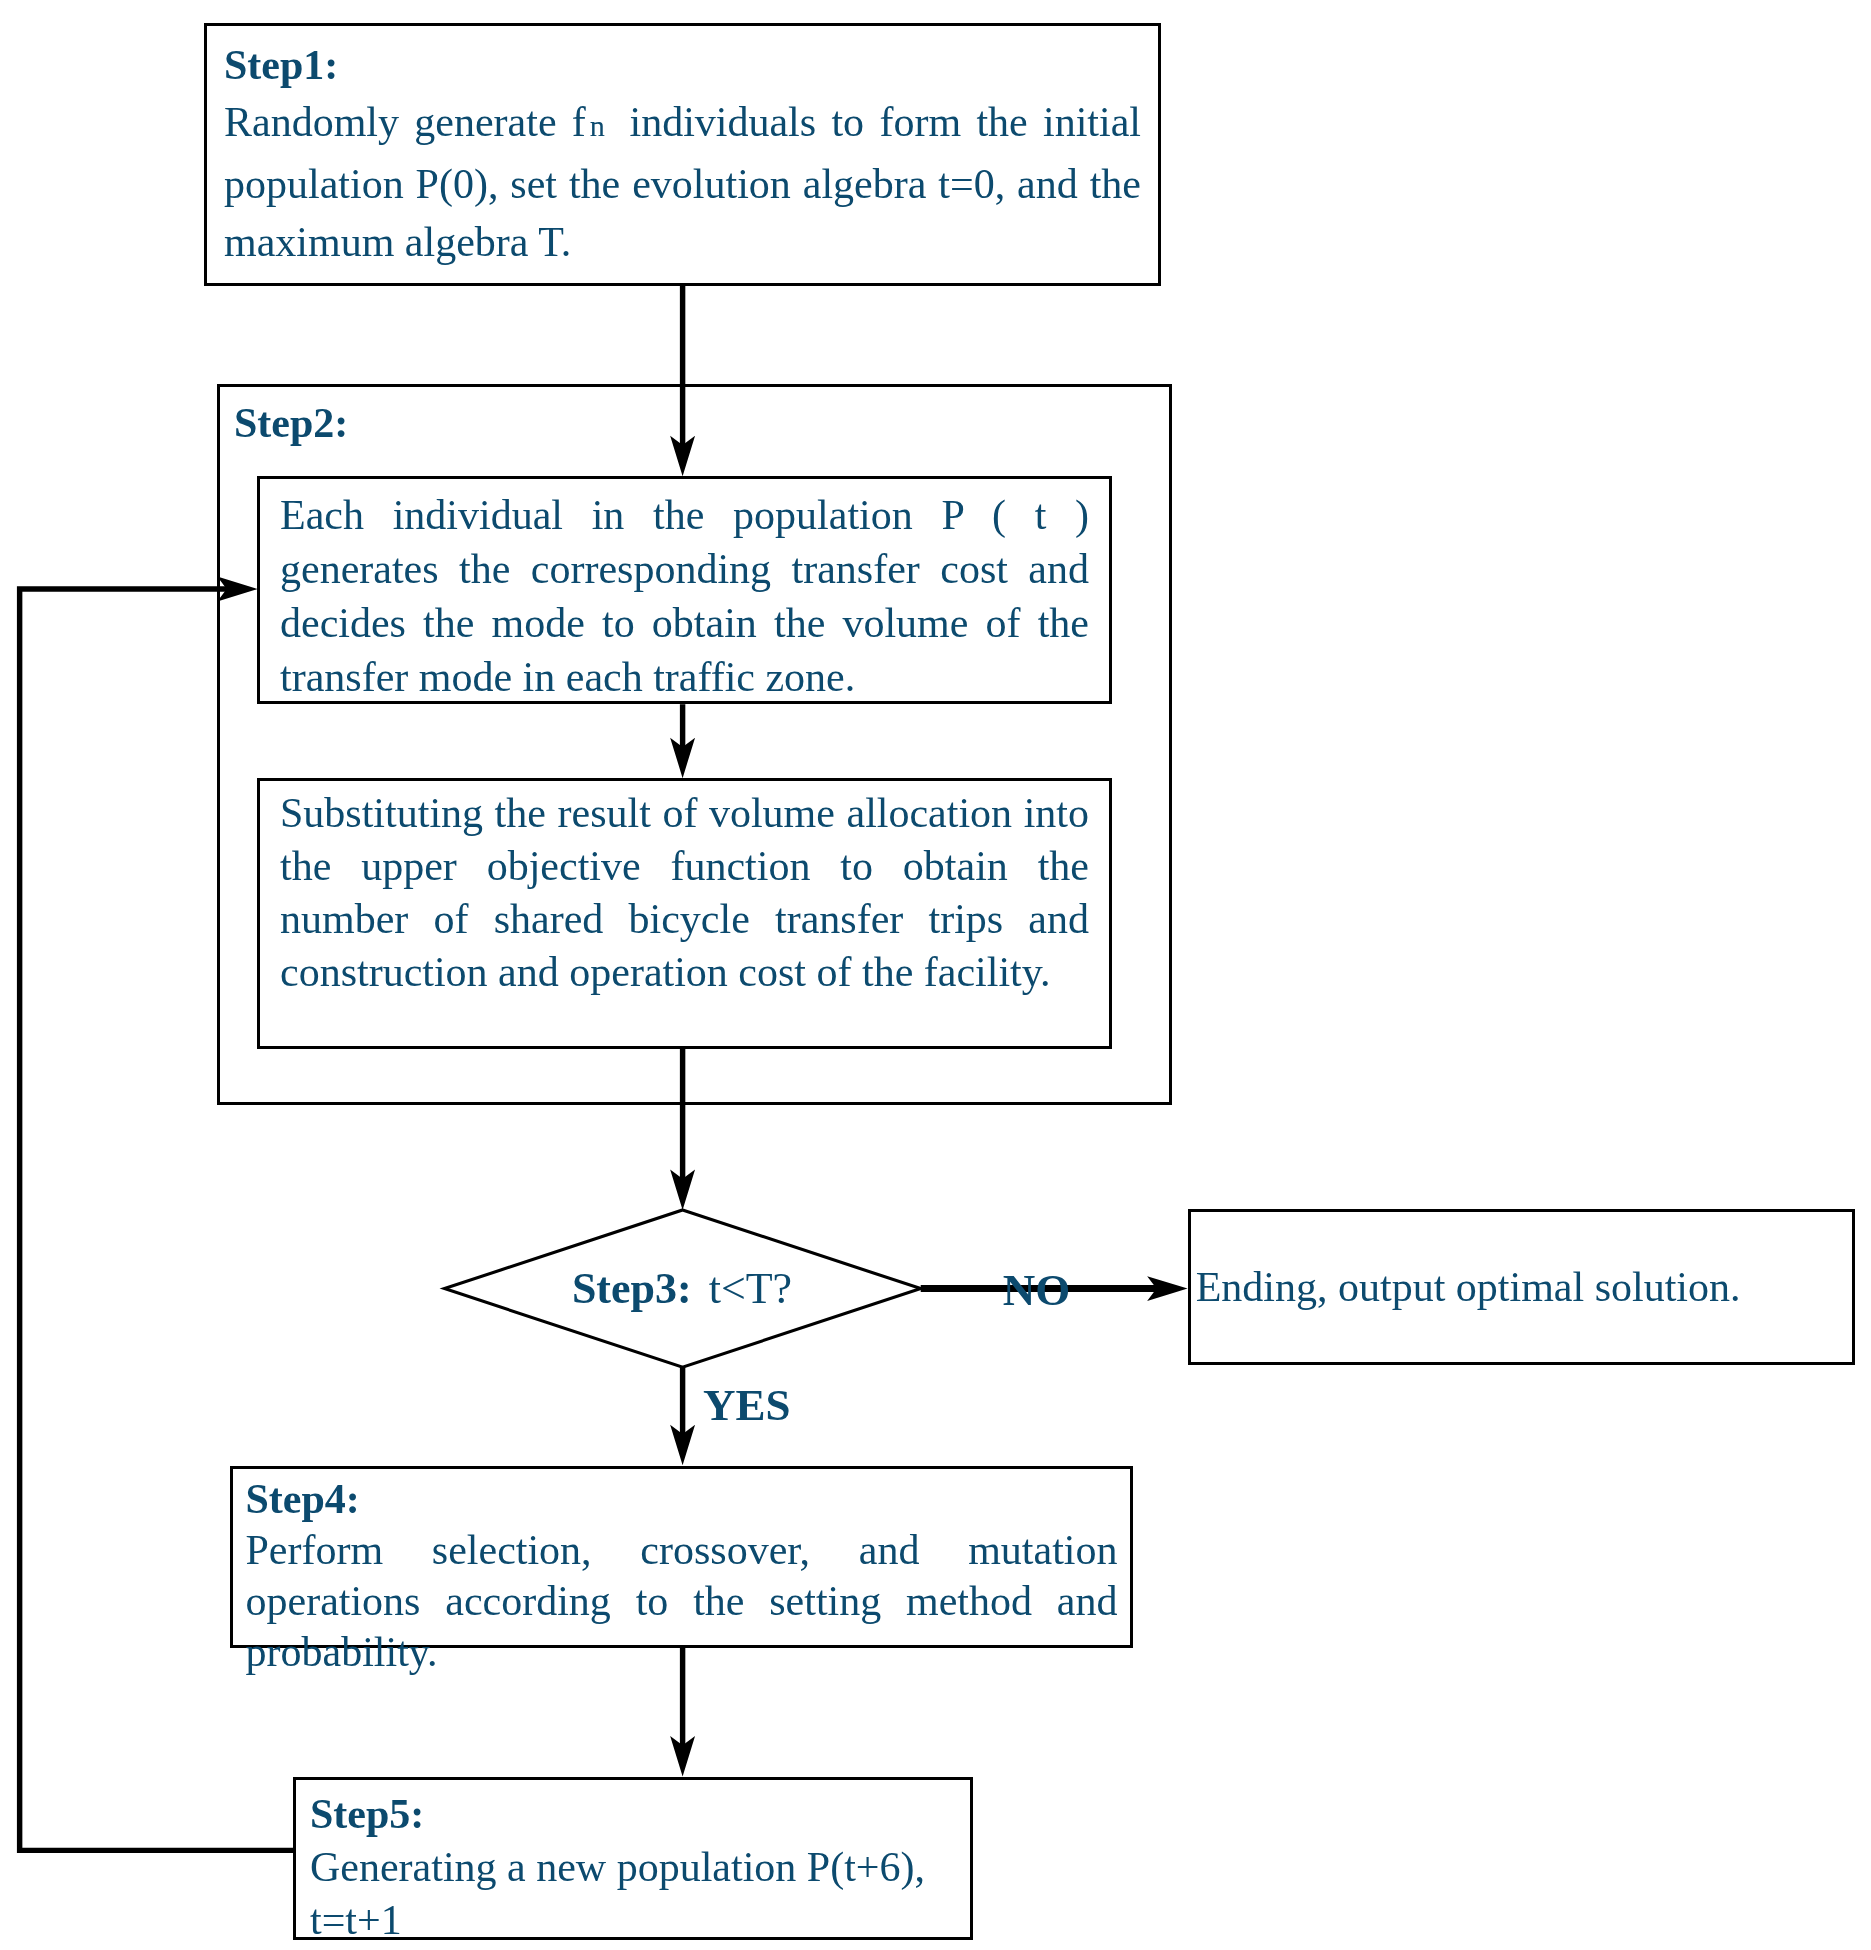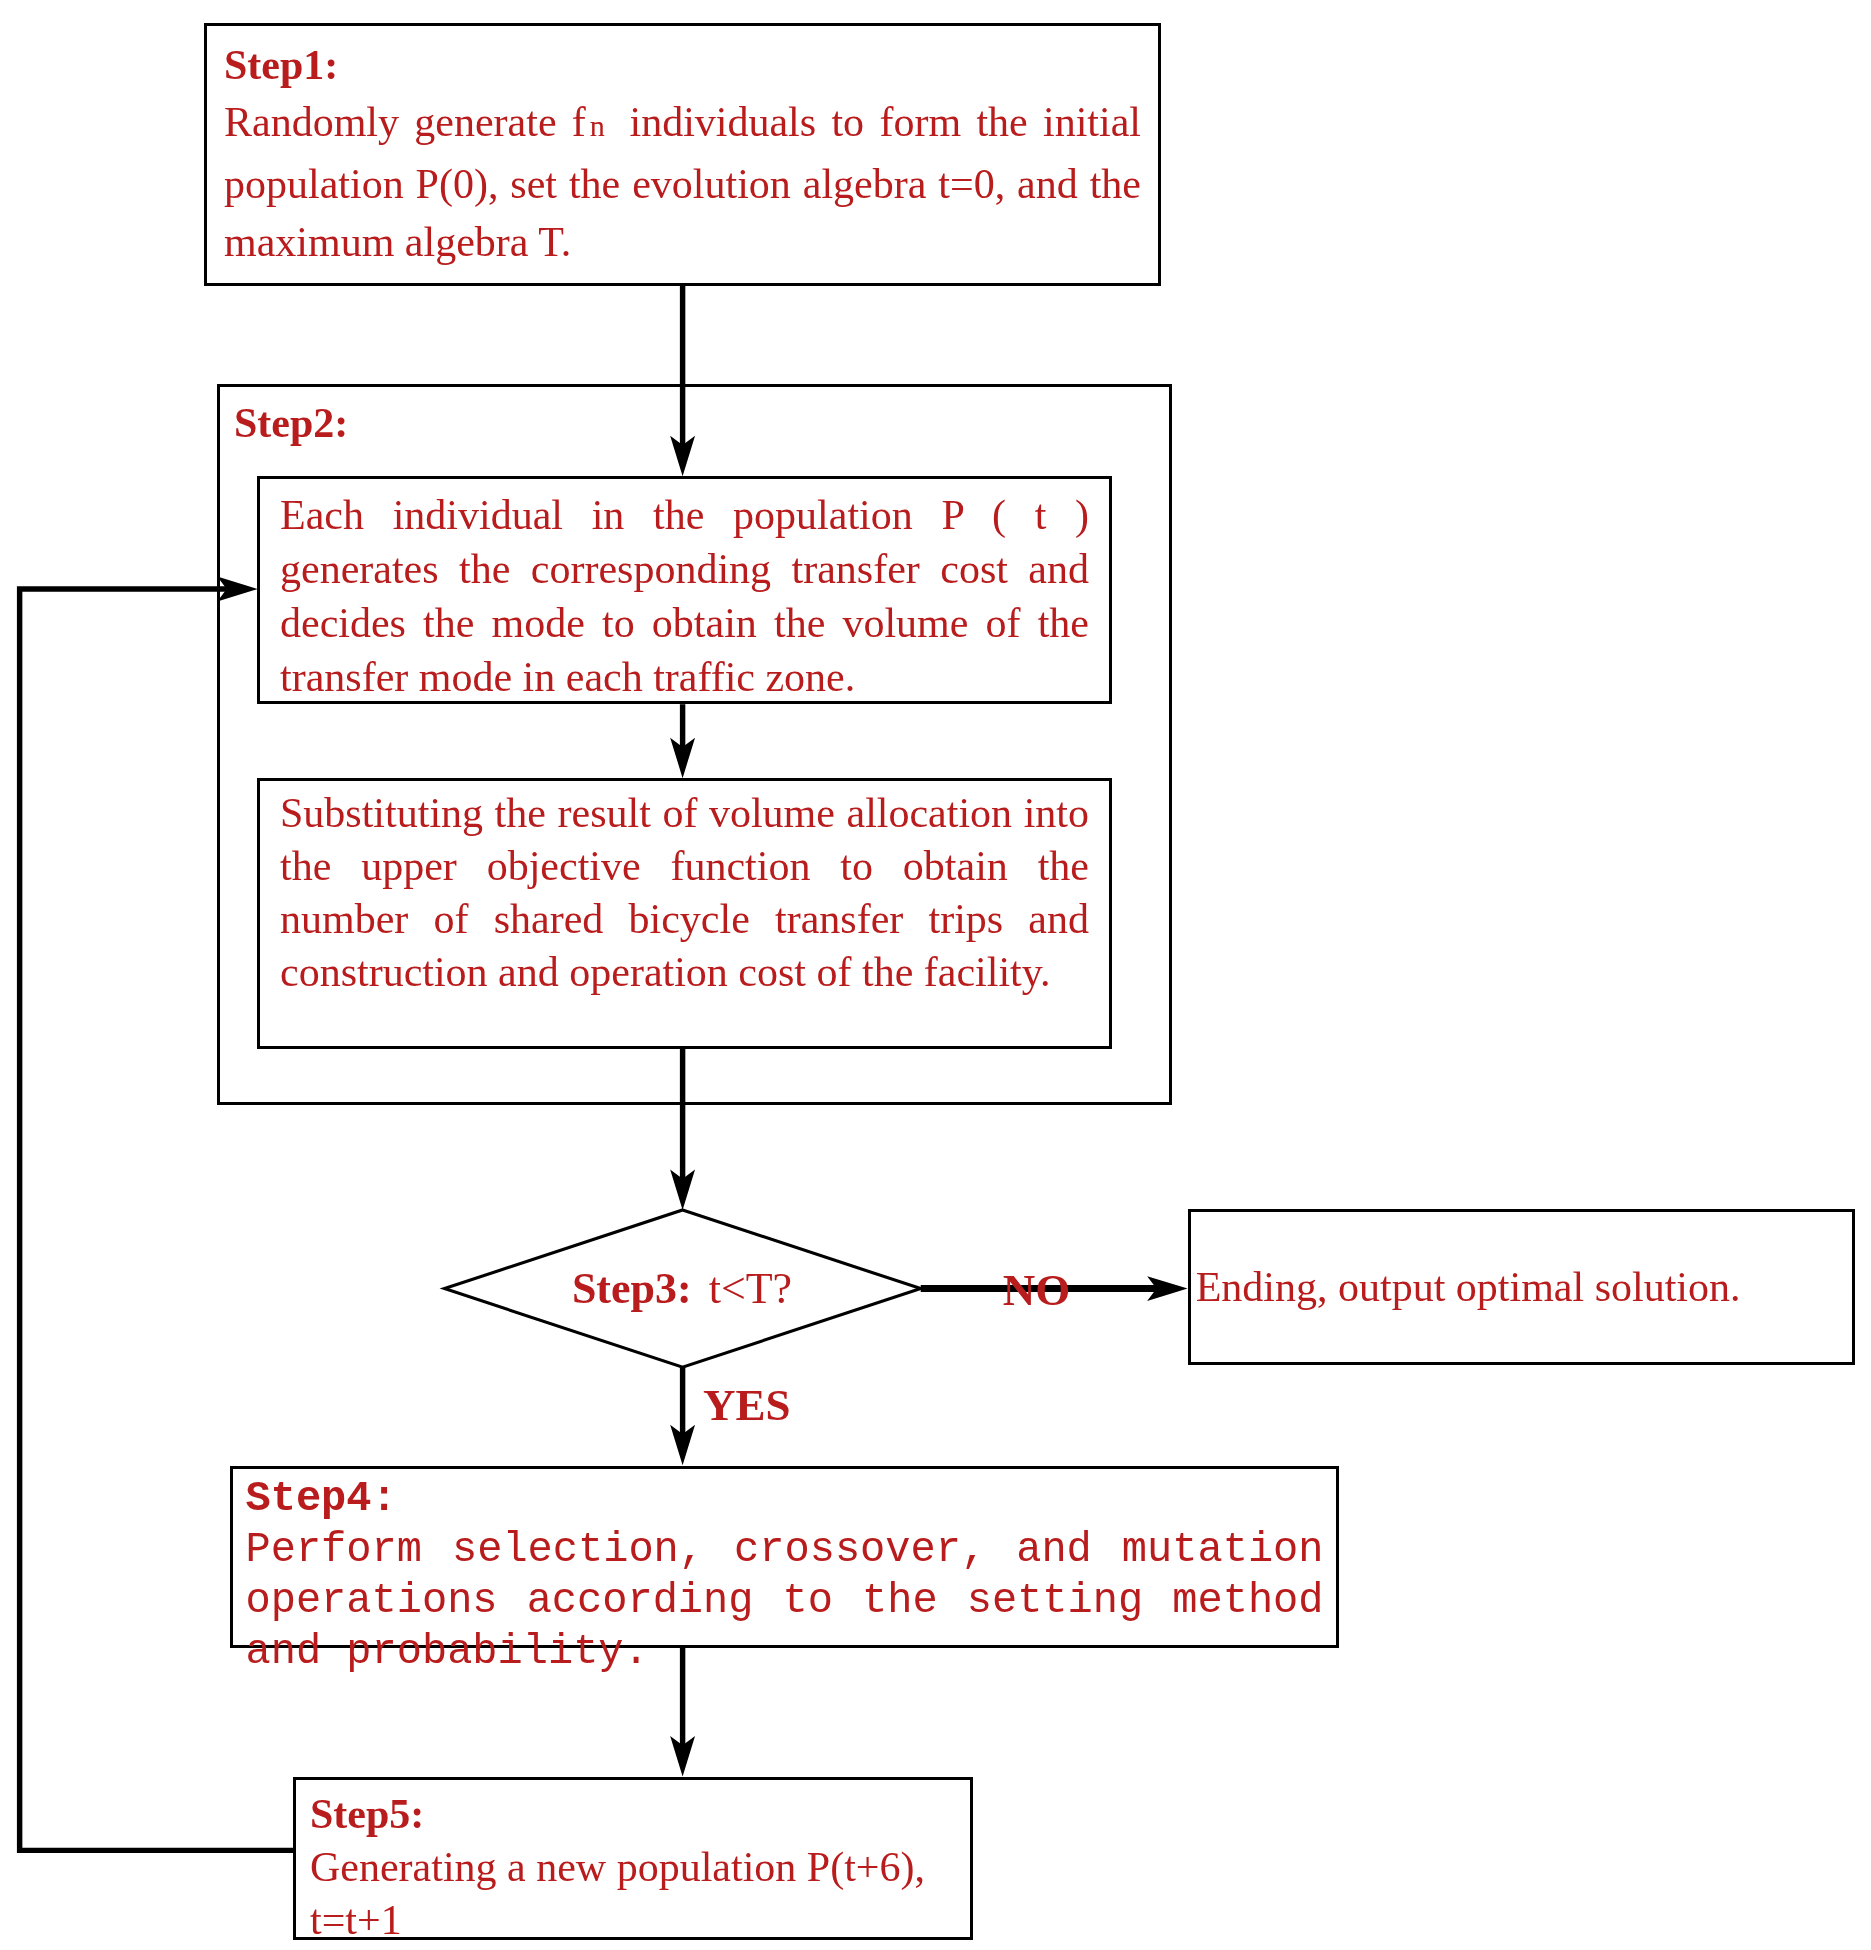--- a/index.html
+++ b/index.html
@@ -1,40 +1,40 @@
 <!DOCTYPE html>
 <html style="font-size:12.5px"><head>
 <meta charset="utf-8">
 <style>
   html,body{margin:0;padding:0;background:#ffffff;}
   #canvas{
     position:relative;
     width:1871px;height:1950px;
     background:#ffffff;
     font-family:"Liberation Serif", serif;
-    color:#b91c1c;
+    color:#0c4a6e;
   }
   #connectors{position:absolute;left:0;top:0;z-index:0;}
   .node{
     position:absolute;z-index:1;
     background:transparent;
     border:3.1px solid #000000;
     box-sizing:border-box;
     font-size:42px;
     line-height:56px;
   }
   .node .title{font-weight:bold;display:block;}
   .node .body{text-align:justify;display:block;}
   .sub{font-size:0.72em;margin:0 9.3px 0 3.9px;}
   #step1{left:204px;top:22.6px;width:957px;height:263px;padding:11px 17px;}
   #step1 .body{line-height:58px;}
   #step2-outer{left:205px;top:384px;width:955px;height:721px;padding:7.8px 14px;margin-left:12px;}
   #step2-inner1{left:257px;top:476px;width:855px;height:228px;padding:9.3px 20px;line-height:54px;}
   #step2-inner2{left:257px;top:778px;width:855px;height:271px;padding:6.2px 20px;line-height:53px;}
-  #step4{left:230px;top:1466px;width:1109px;height:182px;padding:4.7px 12.5px;line-height:51px;overflow:visible;border-width:3.9px;font-family:Liberation Mono, monospace;}
+  #step4{left:230px;top:1466px;width:903px;height:182px;padding:4.7px 12.5px;line-height:51px;overflow:visible;border-width:3.9px;}
   #step5{left:293px;top:1777px;width:680px;height:163px;padding:7.8px 14px;line-height:53px;}
   #end-box{left:1188px;top:1209px;width:667px;height:156px;display:flex;align-items:center;padding:0 4.7px;}
   #diamond-label{
     position:absolute;z-index:2;left:444px;top:1248px;width:476px;height:81px;
     display:flex;align-items:center;justify-content:center;
     font-size:44px;
   }
   #diamond-label .title{font-weight:bold;margin-right:17px;}
   .edge-label{
     position:absolute;z-index:2;font-weight:bold;font-size:45px;

